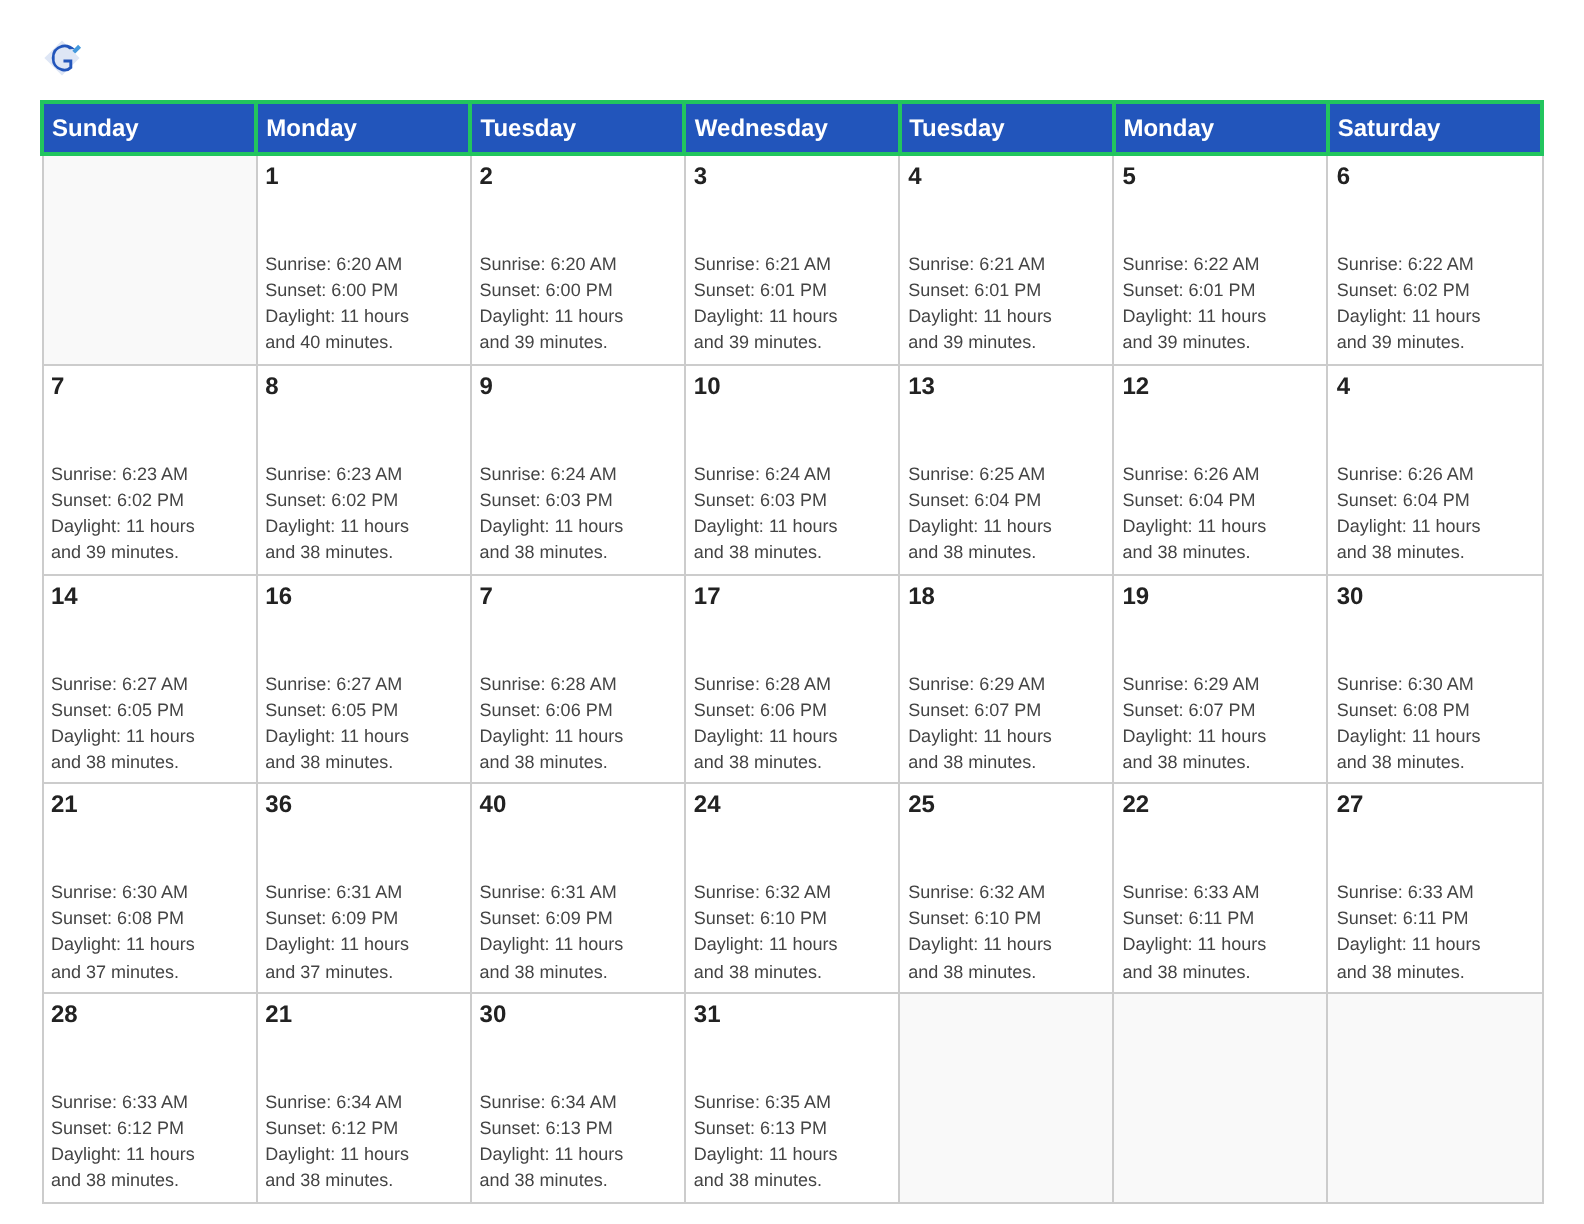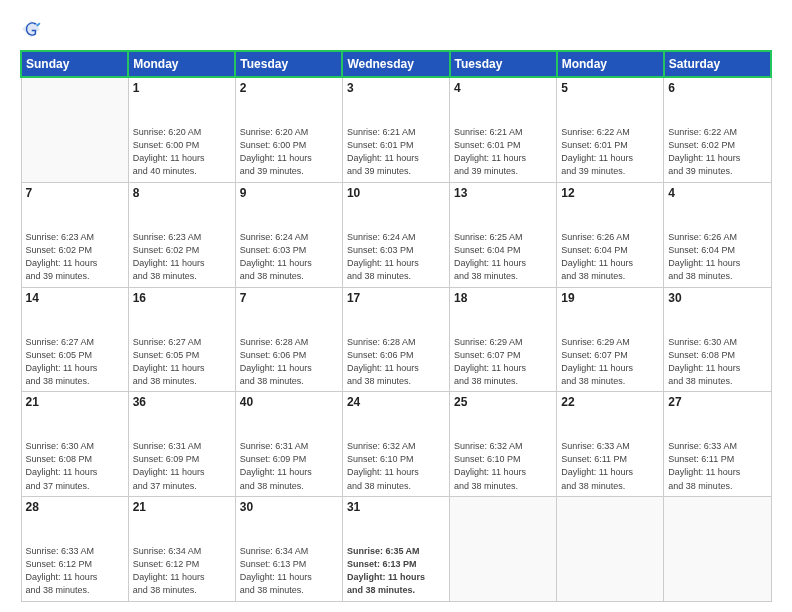--- a/index.html
+++ b/index.html
@@ -342,21 +342,21 @@
           </td>
           <td>
             <span class="day-num">30</span>
             <div class="day-info" style="white-space: pre-line;">Sunrise: 6:34 AM
 Sunset: 6:13 PM
 Daylight: 11 hours
 and 38 minutes.</div>
           </td>
           <td>
             <span class="day-num">31</span>
-            <div class="day-info" style="white-space: pre-line; font-weight: bold;">Sunrise: 6:35 AM
+            <div class="day-info" style="white-space: pre-line;">Sunrise: 6:35 AM
 Sunset: 6:13 PM
 Daylight: 11 hours
 and 38 minutes.</div>
           </td>
           <td class="empty-cell"></td>
           <td class="empty-cell"></td>
           <td class="empty-cell"></td>
         </tr>
       </tbody>
   </table>

